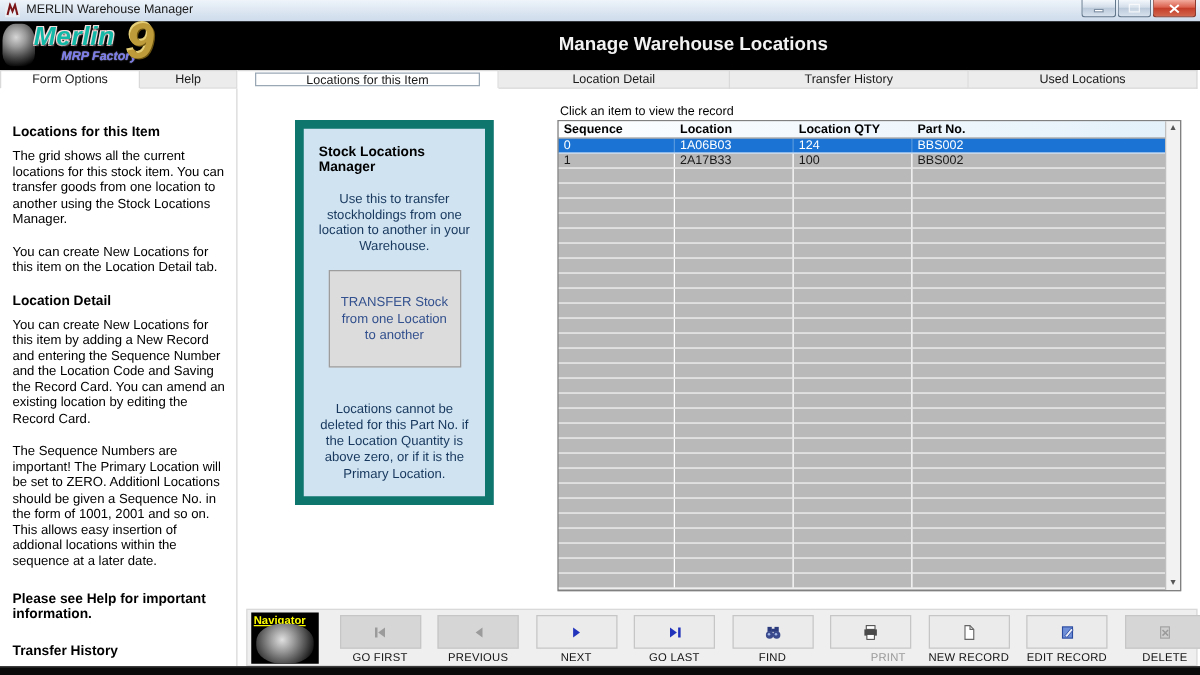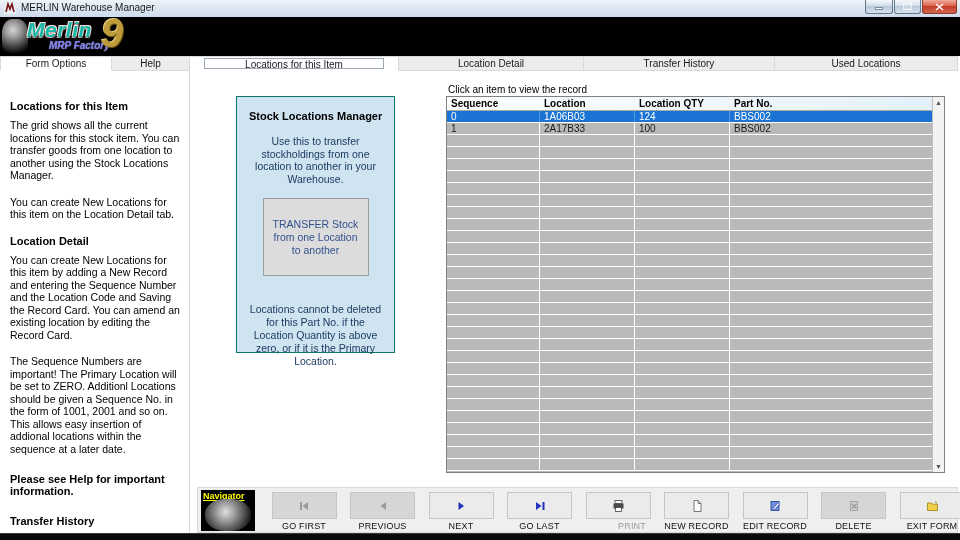--- a/index.html
+++ b/index.html
@@ -43,22 +43,22 @@
   .tab .focusbox { border:1px solid #9aa8b5; padding:0 40px; height:11px; line-height:11px; background:#fff; }
 
   
   .left-panel { position:absolute; top:71px; left:0; width:190px; height:462px; background:#fff;
     border-right:1px solid #d8d8d8; padding:29px 9px 0 10px; }
   .lp-h { font-size:11px; font-weight:bold; color:#000; margin-bottom:7px; }
   .lp-p { font-size:10.5px; color:#000; line-height:12.5px; margin-bottom:14px; }
   .mt18 { margin-top:18px; } .mt22 { margin-top:10px; }
 
   
-  .stock-panel { position:absolute; left:236px; top:96px; width:159px; height:257px;
-    background:#cfe3f1; border:1px solid #0f766e; }
+  .stock-panel { position:absolute; left:236px; top:96px; width:159px; height:308px;
+    background:#cfe3f1; border:7px solid #0f766e; }
   .sp-title { font-size:11px; font-weight:bold; color:#000; margin:13px 0 0 12px; }
   .sp-intro { font-size:10.5px; color:#17375d; text-align:center; line-height:12.5px; margin:13px 8px 0 8px; }
   .transfer-btn { display:block; width:106px; height:78px; margin:13px auto 0 auto; background:#dcdcdc;
     border:1px solid #9d9d9d; color:#33518e; font-size:10.5px; line-height:13px; text-align:center;
     font-family:"Liberation Sans", sans-serif; padding:0 6px; cursor:pointer; }
   .sp-note { font-size:10.5px; color:#17375d; text-align:center; line-height:13px; margin:27px 10px 0 10px; }
 
   
   .grid-hint { position:absolute; left:448px; top:84px; font-size:10px; color:#000; }
   .grid { position:absolute; left:446px; top:96px; width:499px; height:377px;
@@ -123,20 +123,21 @@
         </svg>
       </div>
     </div>
   </div>
 
   <div class="band">
     <div class="wizard"></div>
     <div class="brand-main">Merlin</div>
     <div class="brand-sub">MRP Factory</div>
     <div class="brand-ver">9</div>
+    <div class="band-title">Manage Warehouse Locations</div>
   </div>
 
   <div class="tabbar">
     <div class="tab active" style="width:112px">
         <span>Form Options</span>
       </div>
     <div class="tab" style="width:78px">
         <span>Help</span>
       </div>
     <div class="tab active" style="width:209px">
@@ -434,20 +435,34 @@
           <svg width="14" height="14" viewBox="0 0 14 14">
             <path d="M3 3 L8.5 7 L3 11 Z" fill="#2233bb"></path>
               <rect x="9.5" y="3" width="2" height="8" fill="#2233bb"></rect>
           </svg>
         </div>
         <div class="nav-label-text">GO LAST</div>
       </div>
       <div class="nav-item">
         <div class="nav-btn">
           <svg width="15" height="14" viewBox="0 0 15 14">
+            <rect x="3" y="2.5" width="3.4" height="4" fill="#2a3a7c"></rect>
+              <rect x="8.6" y="2.5" width="3.4" height="4" fill="#2a3a7c"></rect>
+            <rect x="6" y="4" width="3" height="2.5" fill="#2a3a7c"></rect>
+            <circle cx="4.7" cy="9" r="3" fill="#3a4a8c"></circle>
+              <circle cx="10.3" cy="9" r="3" fill="#3a4a8c"></circle>
+            <circle cx="4.2" cy="8.4" r="1" fill="#9fb6e8"></circle>
+              <circle cx="9.8" cy="8.4" r="1" fill="#9fb6e8"></circle>
+          </svg>
+        </div>
+        <div class="nav-label-text">FIND</div>
+      </div>
+      <div class="nav-item">
+        <div class="nav-btn">
+          <svg width="15" height="14" viewBox="0 0 15 14">
             <rect x="4" y="1.5" width="7" height="3" fill="#fff" stroke="#444" stroke-width="0.8"></rect>
             <rect x="2.5" y="4.5" width="10" height="5" fill="#4a4a4a"></rect>
             <rect x="4.5" y="8.5" width="6" height="4" fill="#fff" stroke="#444" stroke-width="0.8"></rect>
           </svg>
         </div>
         <div class="nav-label-text gray">PRINT</div>
       </div>
       <div class="nav-item">
         <div class="nav-btn">
           <svg width="14" height="14" viewBox="0 0 14 14">

